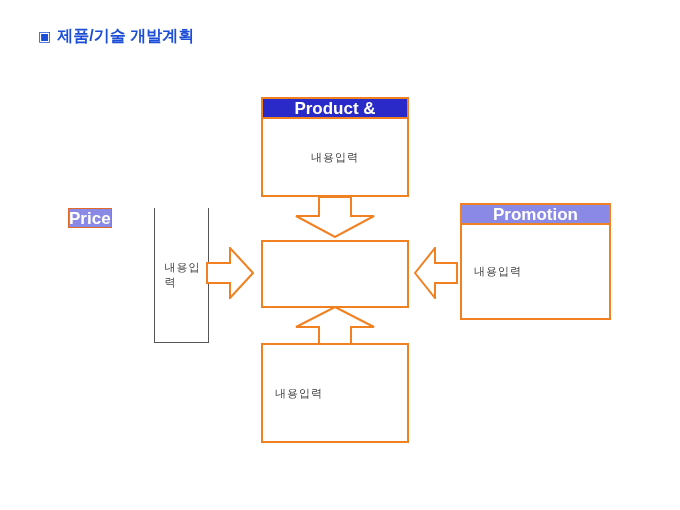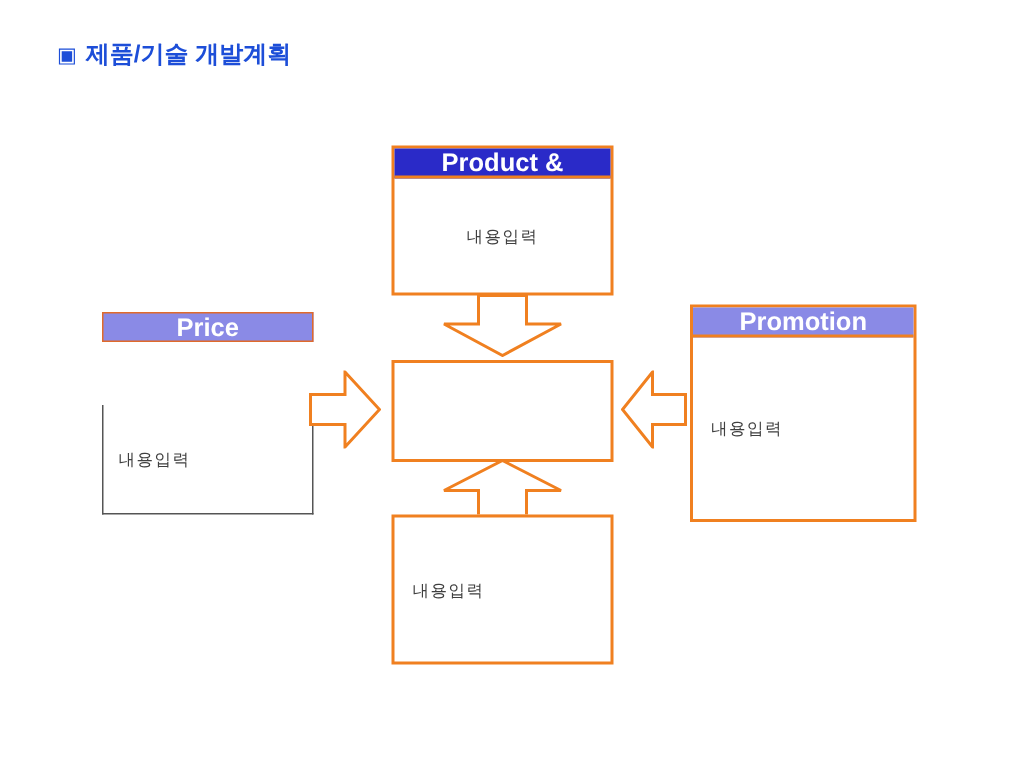--- a/index.html
+++ b/index.html
@@ -36,31 +36,31 @@
     position:absolute; left:261px; top:97px; width:148px; height:100px;
     border:2px solid #F08020; background:#ffffff;
     display:flex; flex-direction:column;
   }
   .box-top .hdr { background:#2A2AC8; border-bottom:2px solid #F08020; }
   .box-top .body { flex:1; display:flex; align-items:center; justify-content:center; }
 
   
   .box-left {
     position:absolute; left:68px; top:208px; width:141px; height:135px;
-    display:flex; flex-direction:column; background:#ffffff;gap:42px;
+    display:flex; flex-direction:row; background:#ffffff;gap:42px;
   }
   .box-left .hdr { background:#8A8AE6; border:1px solid #E06A2B; }
   .box-left .body {
     flex:1; border:1px solid #555555; border-top:none;
     display:flex; align-items:center; padding-left:10px;
   }
 
   
   .box-right {
-    position:absolute; left:460px; top:203px; width:151px; height:145px;
+    position:absolute; left:460px; top:203px; width:151px; height:117px;
     border:2px solid #F08020; background:#ffffff;
     display:flex; flex-direction:column;
   }
   .box-right .hdr { background:#8A8AE6; border-bottom:2px solid #F08020; }
   .box-right .body { flex:1; display:flex; align-items:center; padding-left:12px; }
 
   
   .box-bottom {
     position:absolute; left:261px; top:343px; width:148px; height:100px;
     border:2px solid #F08020; background:#ffffff;

